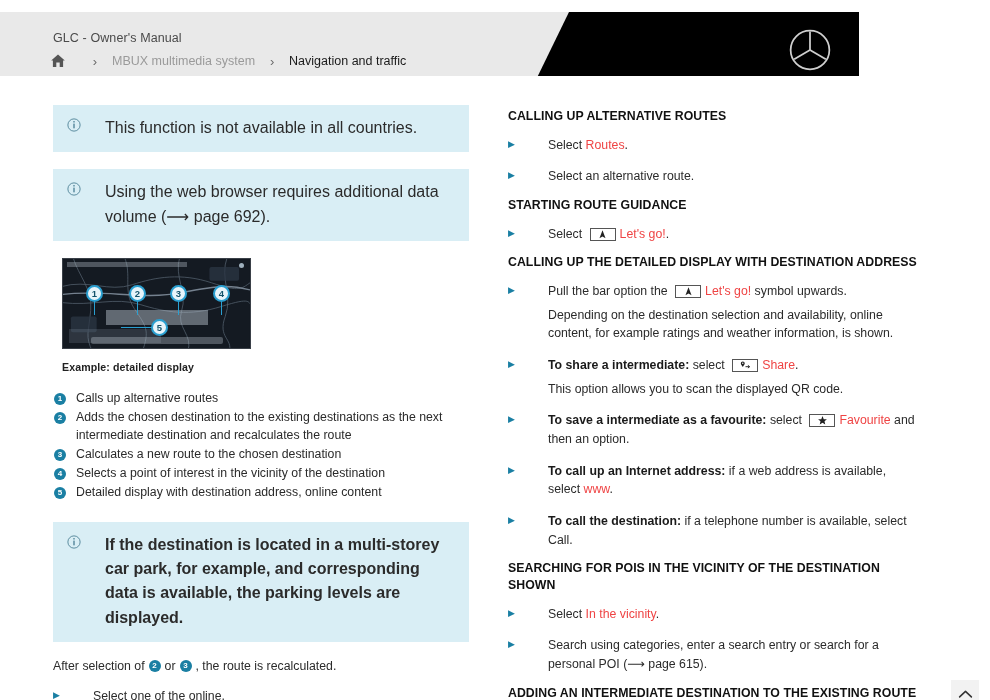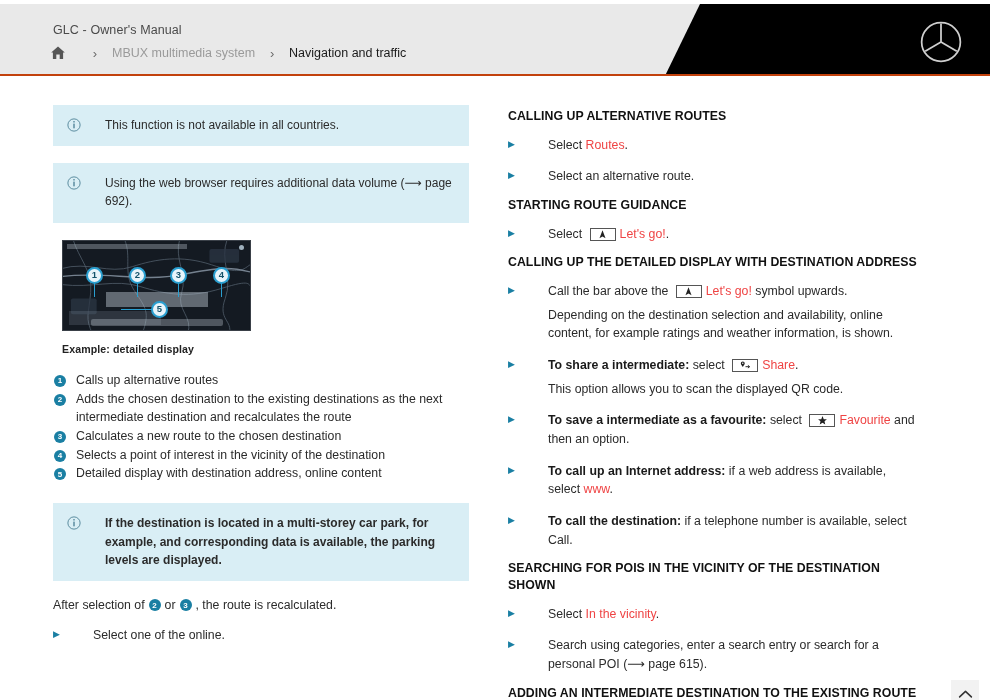--- a/index.html
+++ b/index.html
@@ -6,22 +6,22 @@
   html, body {
     margin: 0; padding: 0;
     width: 990px; height: 700px;
     background: #ffffff;
     font-family: "Liberation Sans", sans-serif;
     overflow: hidden;
   }
 
   
   .header {
-    position: absolute; top: 4px; left: 0;
-    width: 990px; height: 76px;
+    position: absolute; top: 12px; left: 0;
+    width: 859px; height: 76px;
     background: #e9e9e9;
     border-bottom: 6px solid #c2410c;
     overflow: hidden;
   }
   .header-black {
     position: absolute; top: 0; right: 0;
     width: 330px; height: 76px;
     background: #000000;
     clip-path: polygon(40px 0, 330px 0, 330px 76px, 3px 76px);
   }
@@ -60,21 +60,21 @@
     background: #d9eef5;
     padding: 11px 14px 12px 14px;
     display: flex; align-items: flex-start;
     margin-bottom: 17px;
   }
   .note-icon {
     flex: 0 0 auto; width: 14px; height: 14px;
     margin-right: 24px; margin-top: 2px;
   }
   .note-text {
-    font-size: 12px; line-height: 1.52; color: #2b2b2b;
+    font-size: 16px; line-height: 1.52; color: #2b2b2b;
   }
 
   
   .figure { margin: 2px 0 0 9px; }
   .figure-img {
     position: relative;
     width: 189px; height: 91px;
     background: #10161d;
     border: 1px solid #3a4048;
     overflow: hidden;
@@ -347,21 +347,21 @@
             </svg>
           </span><span class="link">Let's go!</span><span>.</span>
       </div>
     </div>
 
     <h2 class="sec tight">CALLING UP THE DETAILED DISPLAY WITH DESTINATION ADDRESS</h2>
 
     <div class="step">
       <div class="step-arrow">▶</div>
       <div class="step-body">
-        <span>Call the bar above the </span><span class="chip">
+        <span>Pull the bar option the </span><span class="chip">
             <svg width="11" height="11" viewBox="0 0 12 12">
               <path d="M6 1.3 9.3 10.2 6 8.2 2.7 10.2z" fill="#222"></path>
             </svg>
           </span><span class="link">Let's go!</span><span> symbol upwards.</span>
         <div class="step-sub">Depending on the destination selection and availability, online content, for example ratings and weather information, is shown.</div>
       </div>
     </div>
 
     <div class="step">
       <div class="step-arrow">▶</div>

